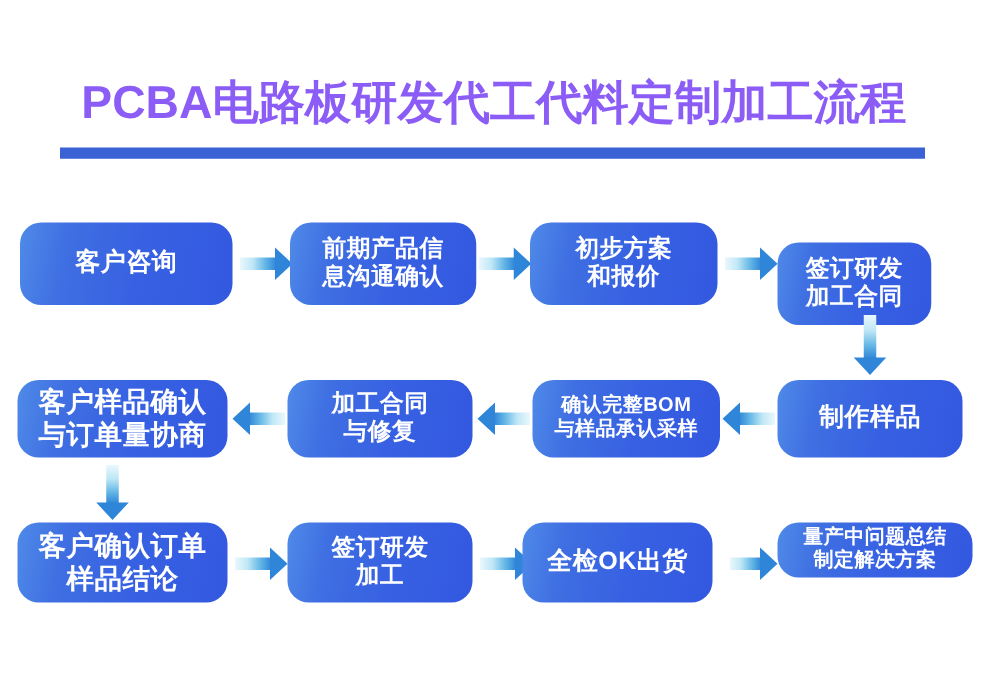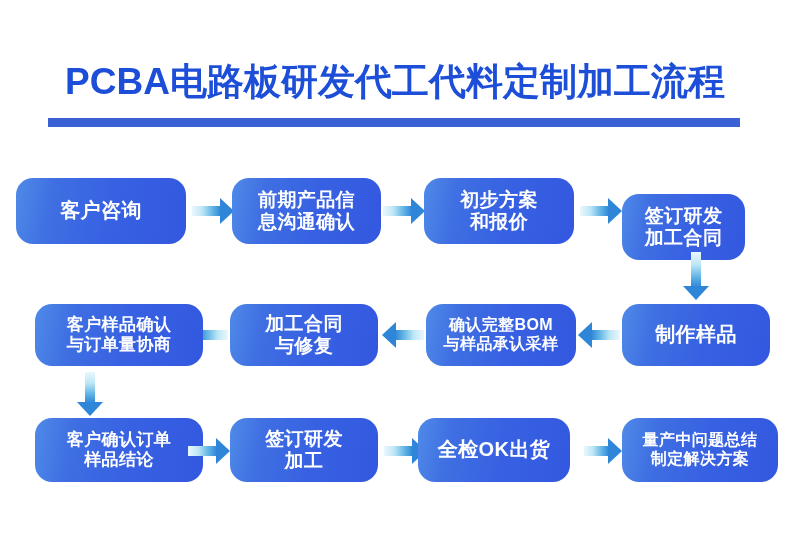--- a/index.html
+++ b/index.html
@@ -22,21 +22,21 @@
 
   
   .title {
     position: absolute;
     left: 0;
     top: 62px;
     width: 790px;
     text-align: center;
     font-size: 37px;
     font-weight: bold;
-    color: #1d4ed8;
+    color: #8b5cf6;
     letter-spacing: 0px;
     white-space: nowrap;
     line-height: 1.1;
   }
   .title-rule {
     position: absolute;
     left: 48px;
     top: 118px;
     width: 692px;
     height: 9px;
@@ -54,21 +54,21 @@
     display: flex;
     align-items: center;
     justify-content: center;
     text-align: center;
     line-height: 1.18;
     letter-spacing: 0.4px;
     white-space: pre-line;
   }
   .node.s20 { font-size: 20px; }
   .node.s19 { font-size: 19px; }
-  .node.s17 { font-size: 17px; margin-left: 21px; }
+  .node.s17 { font-size: 22px; }
   .node.s16 { font-size: 16px; }
 
   
   .arrow-h {
     position: absolute;
     height: 26px;
   }
   .arrow-h .shaft {
     position: absolute;
     top: 8px;
@@ -213,16 +213,16 @@
     <span class="head"></span>
   </div>
 
   <div class="node s20" style="left:418px; top:418px; width:152px; height:64px;">全检OK出货</div>
 
   <div class="arrow-h right" style="left:584px; top:438px; width:38px;">
     <span class="shaft"></span>
     <span class="head"></span>
   </div>
 
-  <div class="node s16" style="left:622px; top:418px; width:156px; height:64px;">量产中问题总结
+  <div class="node s16" style="left:622px; top:418px; width:156px; height:44px;">量产中问题总结
 制定解决方案</div>
 
 </div>
 
 </body></html>

